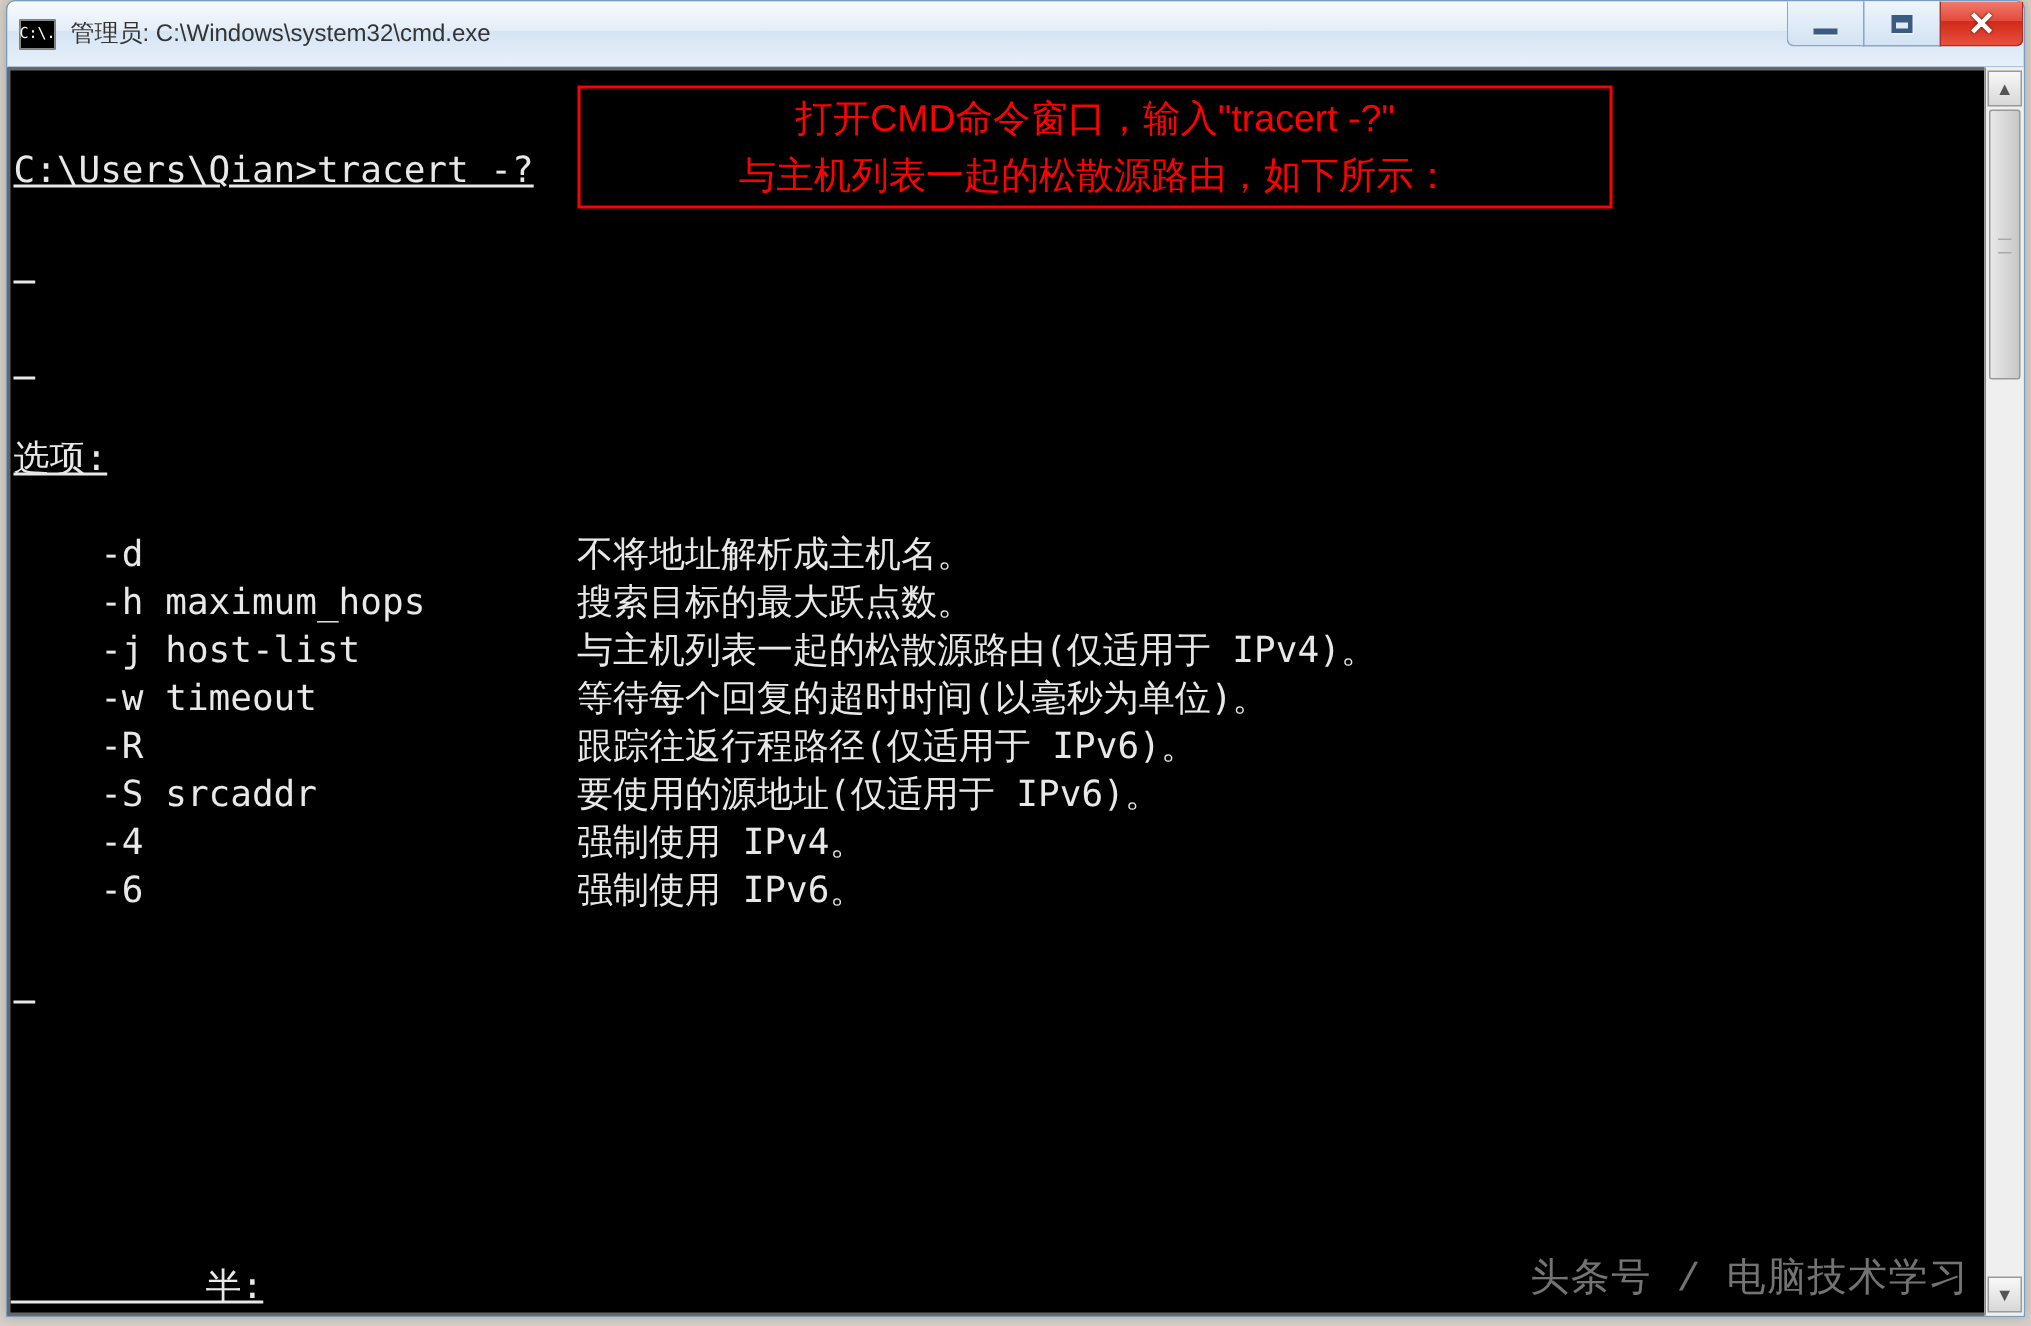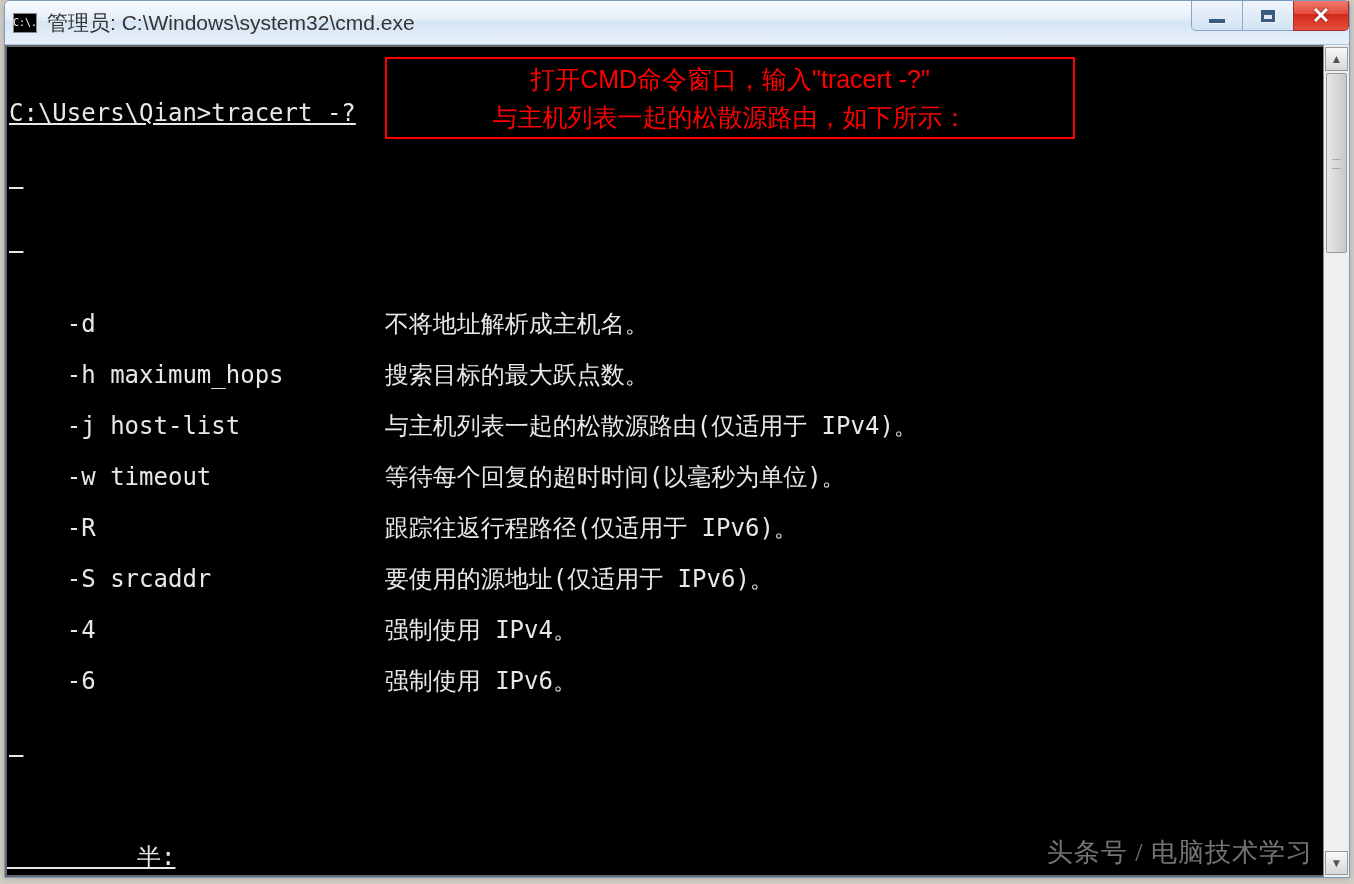--- a/index.html
+++ b/index.html
@@ -42,21 +42,21 @@
     border: 1px solid #888;
     color: #fff;
     font-size: 10px;
     font-family: Consolas, monospace;
     display: flex;
     align-items: center;
     justify-content: center;
     margin-right: 10px;
   }
   .title-text {
-    font-size: 21px;
+    font-size: 16px;
     color: #333;
   }
   .win-controls {
     position: absolute;
     right: 0;
     top: 0;
     display: flex;
     height: 30px;
   }
   .win-btn {
@@ -150,27 +150,27 @@
     color: #f00;
     font-family: "Microsoft YaHei", "SimSun", sans-serif;
     font-size: 25px;
     line-height: 38px;
     display:flex; flex-direction:column; align-items:center; justify-content:center;
     white-space: normal;
     text-align: center;
     padding: 2px 8px;
   }
   .prompt-line { white-space: pre; text-decoration: underline; }
-  .opt-row { white-space: pre; margin-top: 19px; }
+  .opt-row { white-space: pre; }
   .watermark {
     position: absolute;
     right: 10px;
     bottom: 6px;
     color: rgba(255,255,255,0.45);
-    font-family: Liberation Serif, serif;
+    font-family: Liberation Mono, monospace;
     font-size: 26px;
     letter-spacing: 1px;
     white-space: normal;
   }
 </style>
 </head>
 <body>
 
 <div class="window">
   <div class="titlebar">
@@ -187,20 +187,21 @@
           <div class="close-glyph">✕</div>
         </div>
     </div>
   </div>
 
   <div class="client">
     <div class="console">
 <div class="prompt-line">C:\Users\Qian&gt;tracert -?</div>
 <div class="prompt-line"> </div>
 <div class="prompt-line"> </div>
+<div class="prompt-line">选项:</div>
 <div id="opts"><div class="opt-row">    -d                    不将地址解析成主机名。</div><div class="opt-row">    -h maximum_hops       搜索目标的最大跃点数。</div><div class="opt-row">    -j host-list          与主机列表一起的松散源路由(仅适用于 IPv4)。</div><div class="opt-row">    -w timeout            等待每个回复的超时时间(以毫秒为单位)。</div><div class="opt-row">    -R                    跟踪往返行程路径(仅适用于 IPv6)。</div><div class="opt-row">    -S srcaddr            要使用的源地址(仅适用于 IPv6)。</div><div class="opt-row">    -4                    强制使用 IPv4。</div><div class="opt-row">    -6                    强制使用 IPv6。</div></div>
 <div class="prompt-line"> </div>
 
       <div class="annot">
         <div>打开CMD命令窗口，输入"tracert -?"</div>
         <div>与主机列表一起的松散源路由，如下所示：</div>
       </div>
 
       <div style="position:absolute; left:0; bottom:2px;" class="prompt-line">         半:</div>
 

